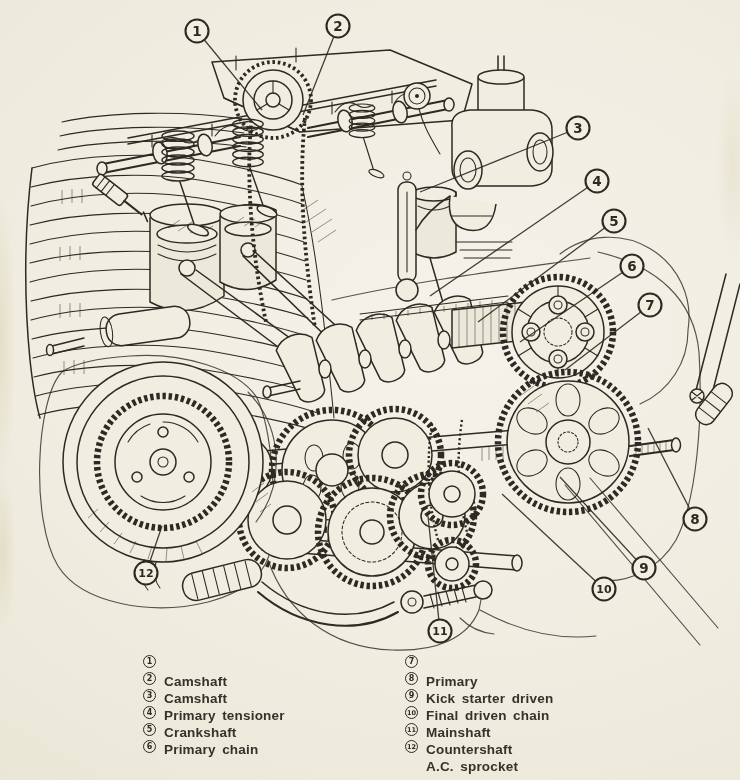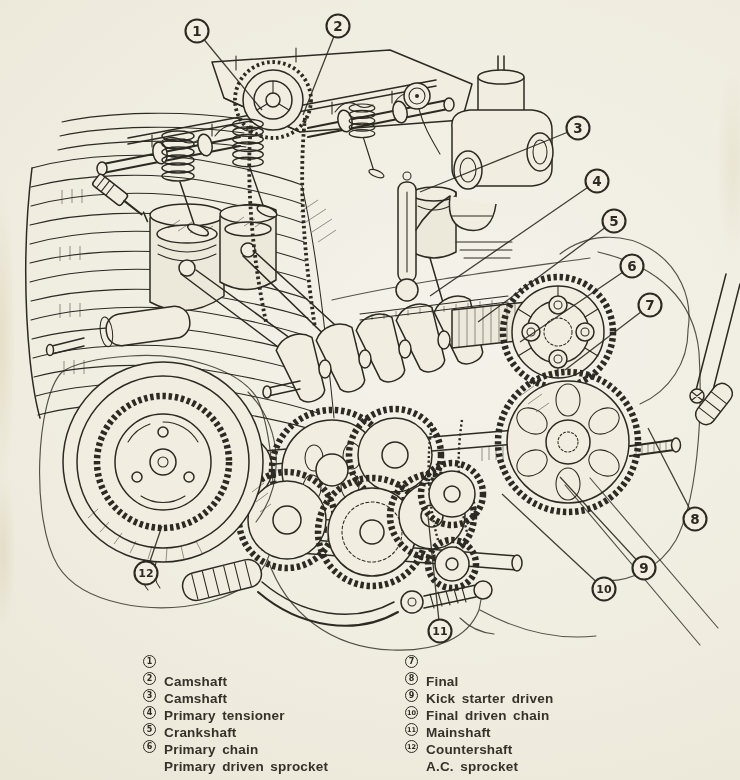--- a/index.html
+++ b/index.html
@@ -446,27 +446,26 @@
         <div class="legend-row">
           <span class="badge">4</span>
           <span class="legend-label">Crankshaft</span>
         </div>
         <div class="legend-row">
           <span class="badge">5</span>
           <span class="legend-label">Primary chain</span>
         </div>
         <div class="legend-row">
           <span class="badge">6</span>
-          <span class="legend-label">Primary driven sprocket</span>
         </div>
       </div>
     <div class="col right">
         <div class="legend-row">
           <span class="badge">7</span>
-          <span class="legend-label">Final</span>
+          <span class="legend-label">Primary</span>
         </div>
         <div class="legend-row">
           <span class="badge">8</span>
           <span class="legend-label">Kick starter driven</span>
         </div>
         <div class="legend-row">
           <span class="badge">9</span>
           <span class="legend-label">Final driven chain</span>
         </div>
         <div class="legend-row">

